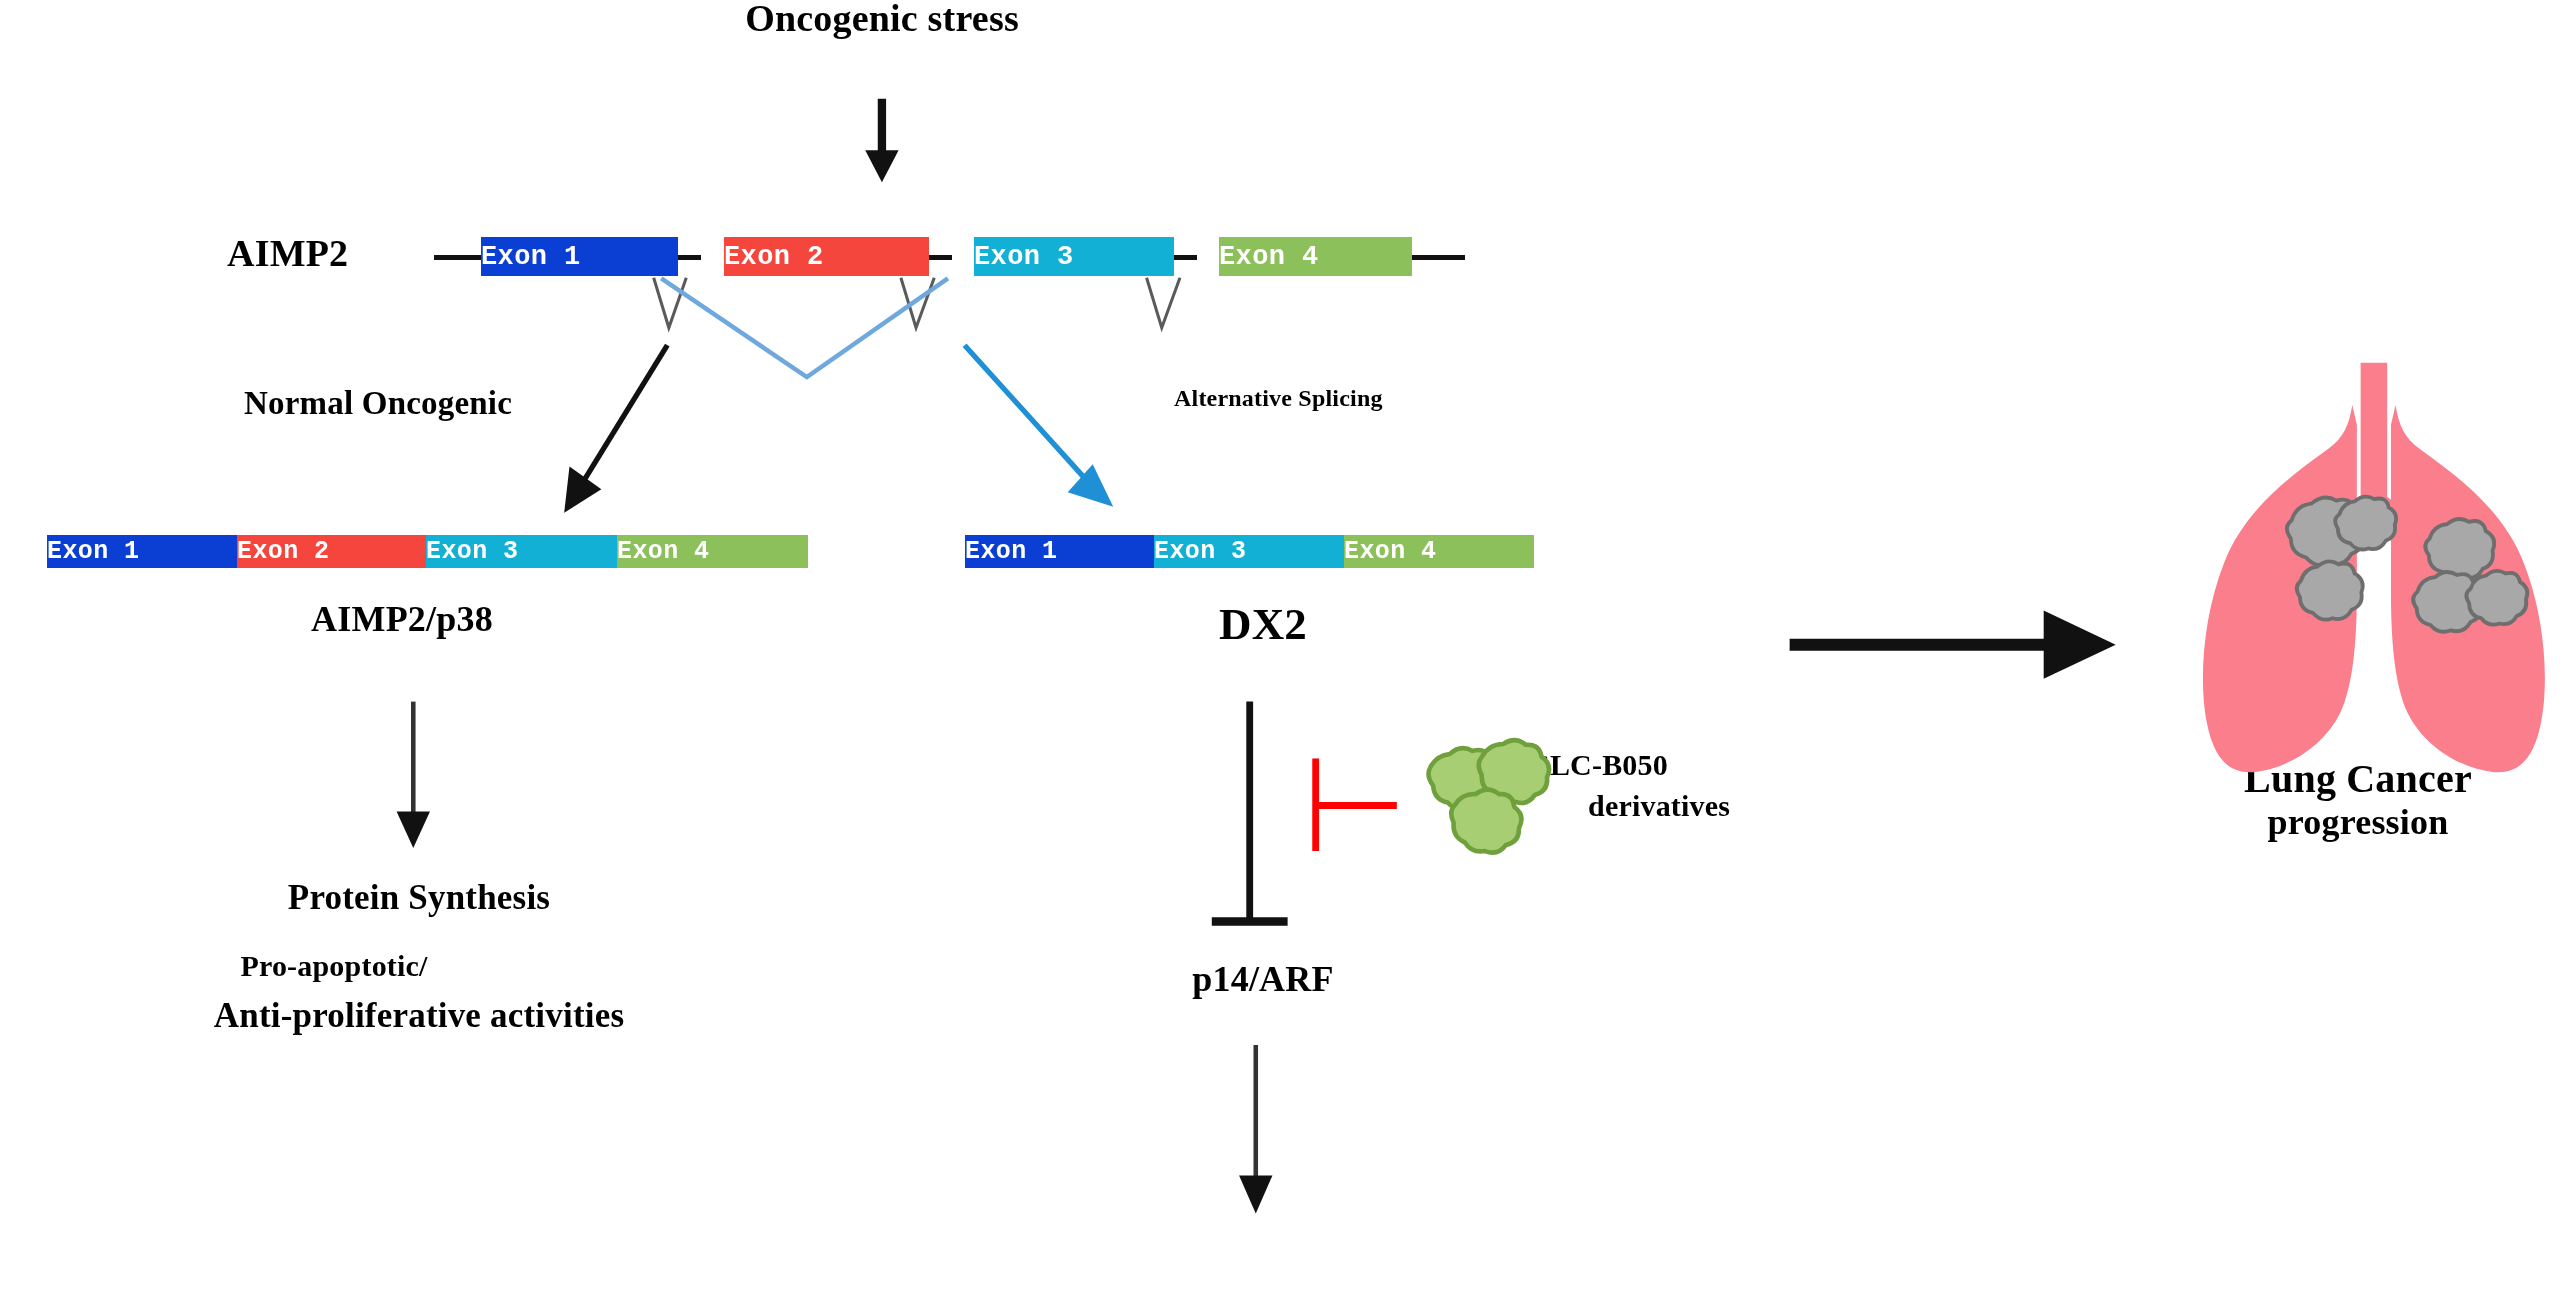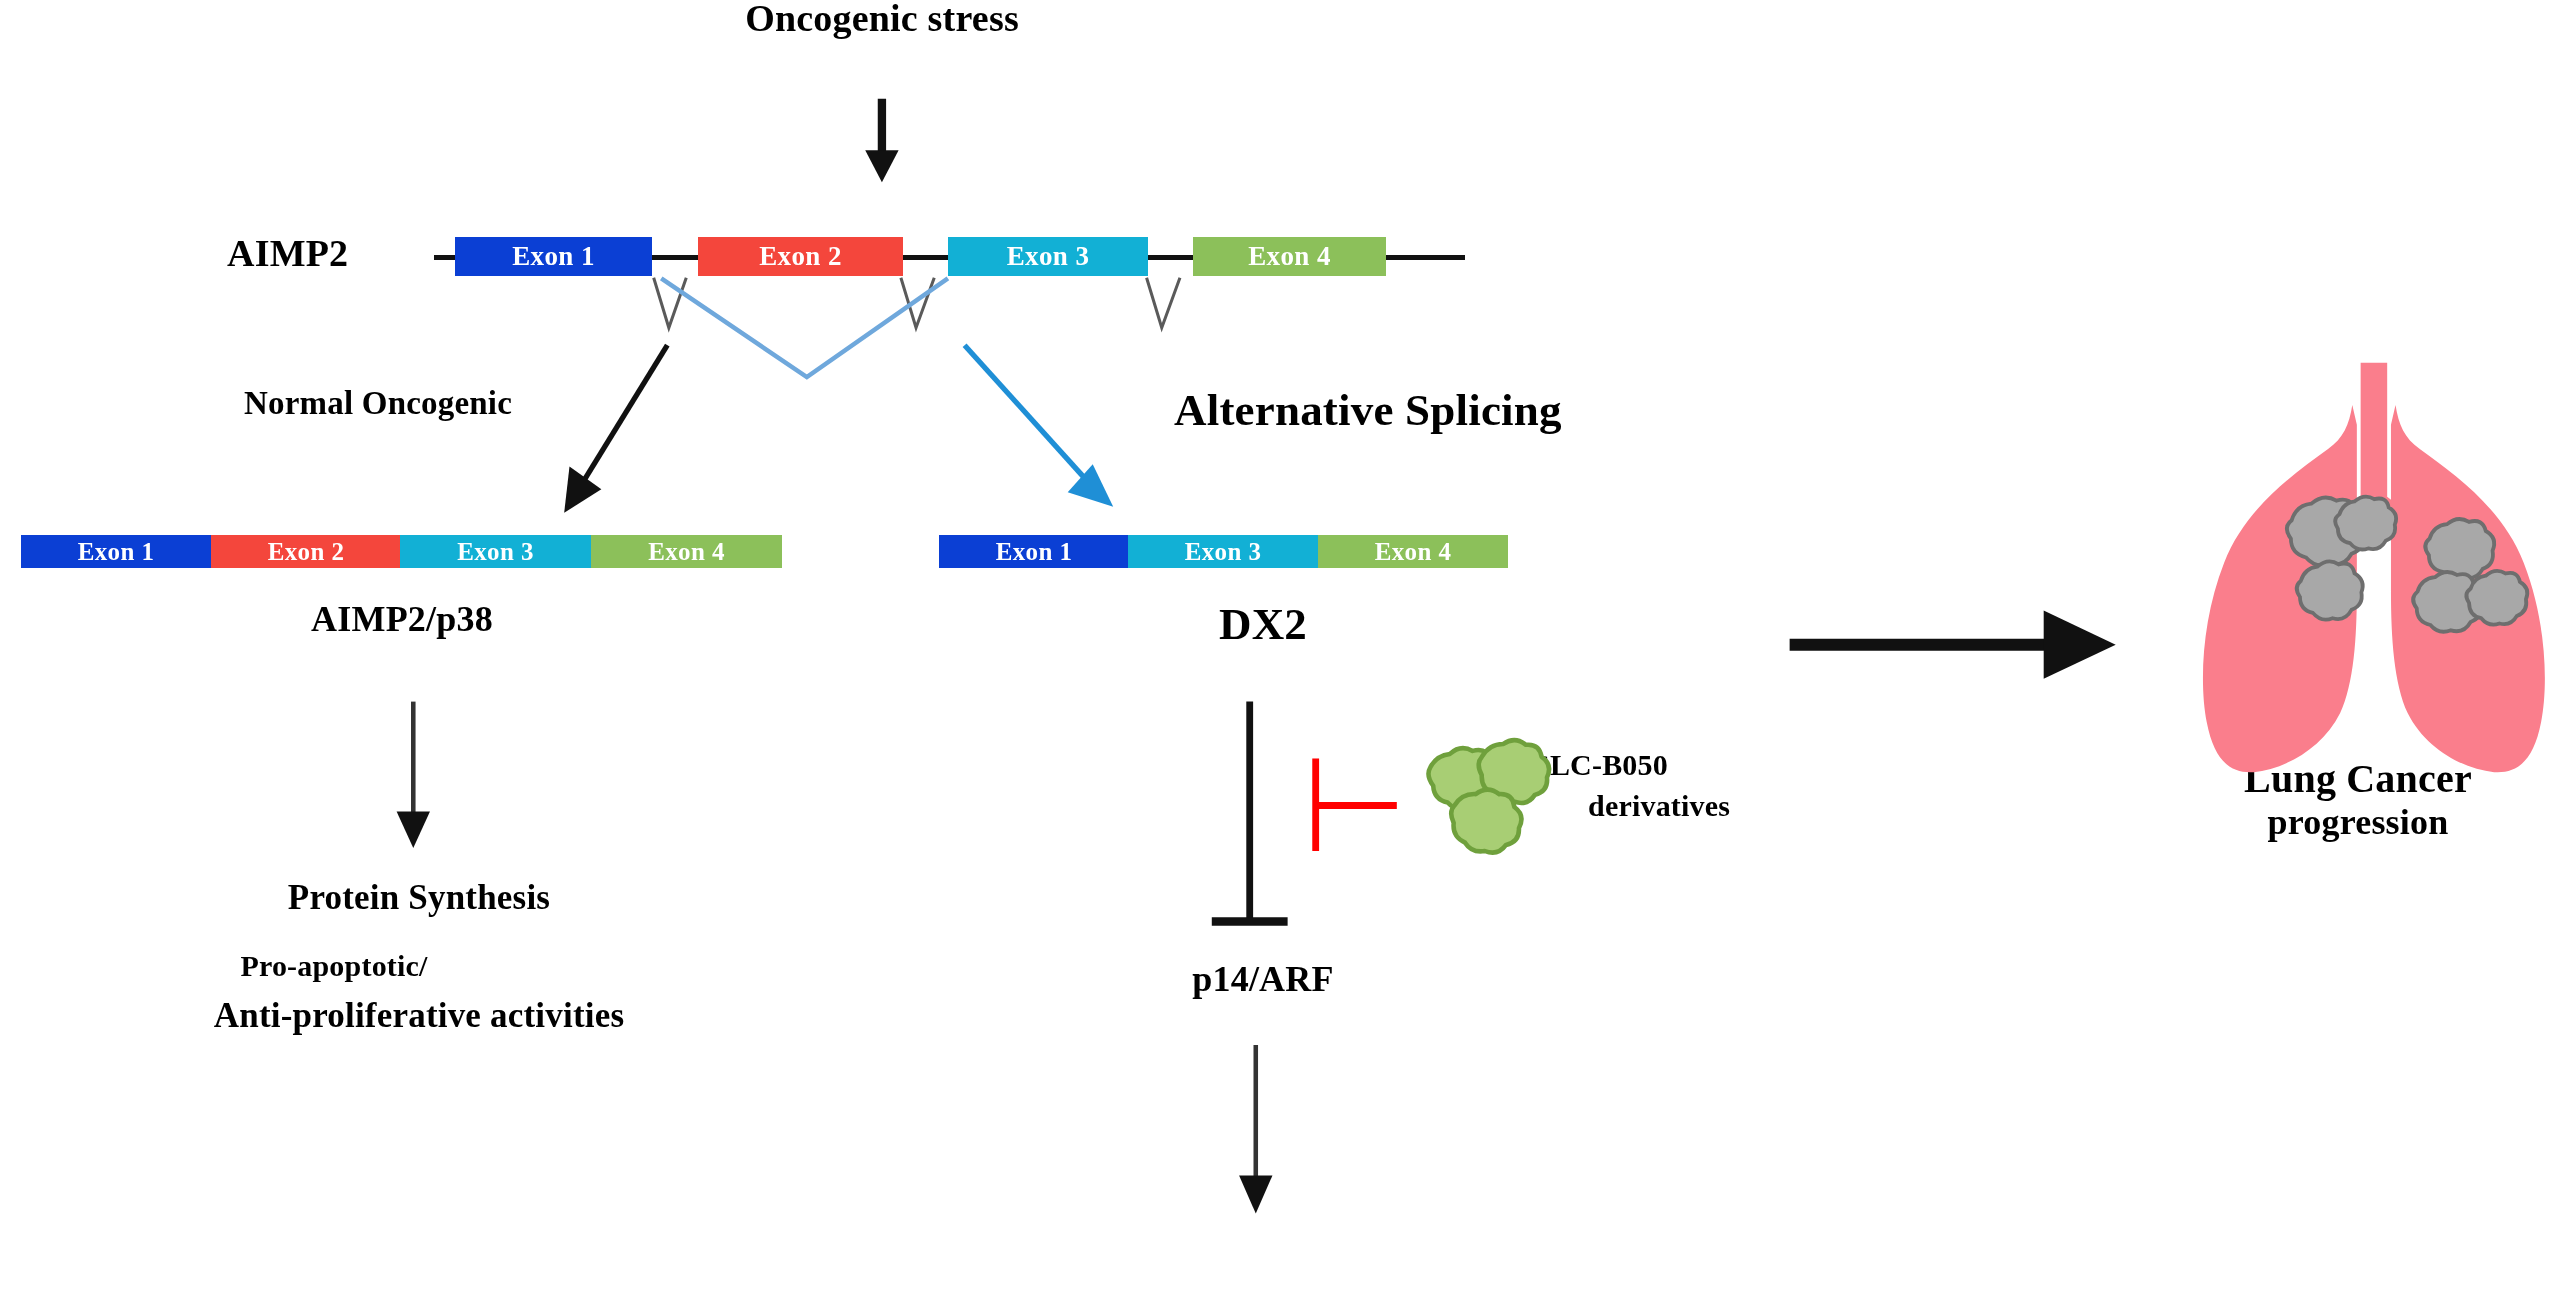--- a/index.html
+++ b/index.html
@@ -37,26 +37,27 @@
   .lbl.center {
     text-align: center;
     transform: translateX(-50%);
   }
 
   
   .exon {
     position: absolute;
     display: flex;
     align-items: center;
-    justify-content: center;
-    font-family: Liberation Serif, serif;
+    justify-content: flex-start;
+    font-family: Liberation Mono, monospace;
     font-weight: 600;
     color: #ffffff;
     letter-spacing: 0.4px;
     box-sizing: border-box;
+    margin-left: 26px;
   }
   .gene-exon { height: 39px; font-size: 27px; }
   .tx-exon   { height: 33px; font-size: 25px; }
 
   .gene-line {
     position: absolute;
     background: #111111;
     height: 5.3px;
   }
 
@@ -92,21 +93,21 @@
     <span>Exon 2</span>
   </div>
   <div class="exon gene-exon" style="left:948px; top:237px; width:200px; background:#12B0D5;">
     <span>Exon 3</span>
   </div>
   <div class="exon gene-exon" style="left:1193px; top:237px; width:193px; background:#8CC05A;">
     <span>Exon 4</span>
   </div>
 
   <div class="lbl" style="left:244px; top:385px; font-size:33px;">Normal Oncogenic</div>
-  <div class="lbl" style="left:1174px; top:385px; font-size:45px;">Alternative Splicing</div>
+  <div class="lbl" style="left:1174px; top:385px; font-size:24px;">Alternative Splicing</div>
 
   <div class="exon tx-exon" style="left:21px; top:535px; width:190px; background:#0B3FD4;">
     <span>Exon 1</span>
   </div>
   <div class="exon tx-exon" style="left:211px; top:535px; width:190px; background:#F4463C;">
     <span>Exon 2</span>
   </div>
   <div class="exon tx-exon" style="left:400px; top:535px; width:191px; background:#12B0D5;">
     <span>Exon 3</span>
   </div>

